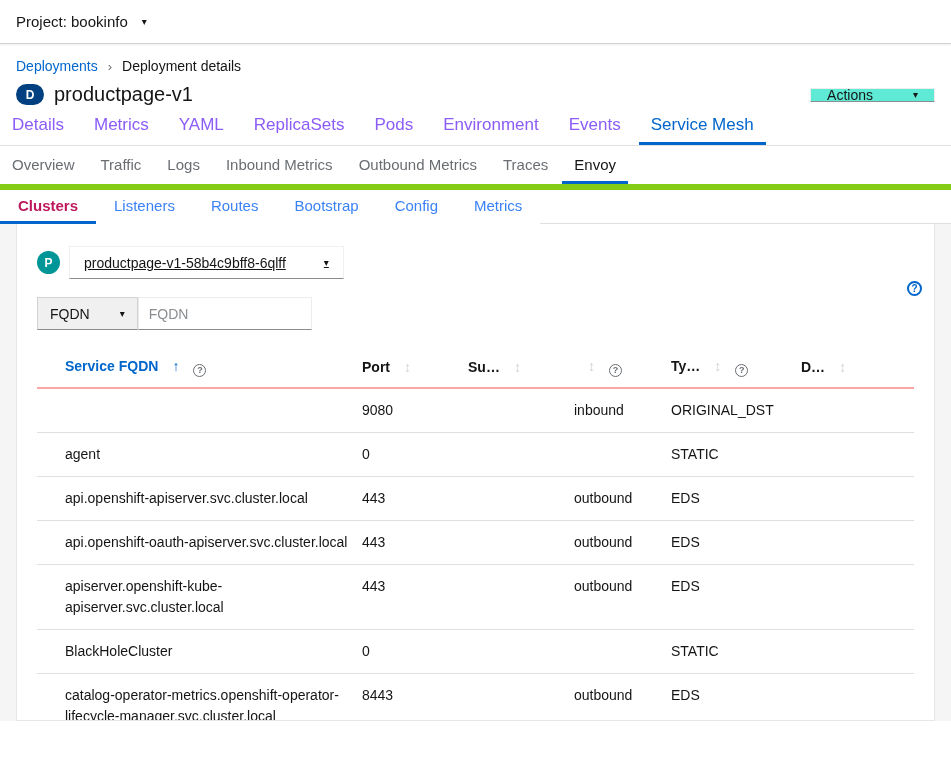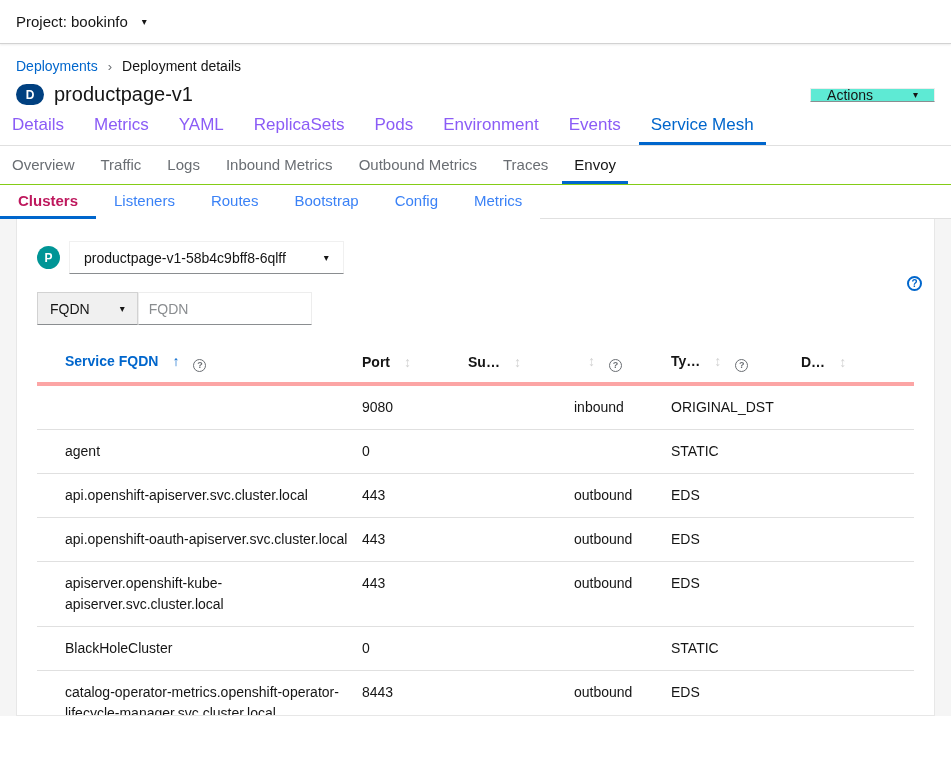--- a/index.html
+++ b/index.html
@@ -50,21 +50,21 @@
   ul.tabs { list-style:none; margin:0; padding:0; display:flex; }
   ul.tabs li { cursor:pointer; white-space:nowrap; }
 
   .main-tabs { margin-top:16px; padding-left:4px; border-bottom:1px solid #e0e0e0; }
   .main-tabs li {
     font-size:17px; color:#8b5cf6; padding:0 12px; margin-right:6px;
     height:39px; line-height:37px;
   }
   .main-tabs li.active { color:#0066cc; box-shadow:inset 0 -3px 0 #0066cc; }
 
-  .mesh-tabs { padding-left:8px; border-bottom:1px solid #84cc16; }
+  .mesh-tabs { padding-left:8px; border-bottom:6px solid #84cc16; }
   .mesh-tabs li {
     font-size:15px; color:#6a6e73; padding:0 12px; margin-right:2px;
     height:38px; line-height:37px;
   }
   .mesh-tabs li.active { color:#151515; box-shadow:inset 0 -3px 0 #0066cc; }
 
   .envoy-tabs { margin:24px 16px 0 16px; }
   .envoy-tabs li {
     font-size:15px; color:#3b82f6; padding:0 18px;
     height:34px; line-height:31px;
@@ -77,21 +77,21 @@
   .card {
     flex:1; background:#fff; border:1px solid #e7e7e7; border-top:none;
     padding:22px 20px; position:relative; overflow:hidden;
   }
 
   .pod-row { display:flex; align-items:center; gap:9px; }
   .pod-select {
     height:33px; min-width:262px; padding:0 14px;
     border:1px solid #f0f0f0; border-bottom-color:#8a8d90;
     display:flex; align-items:center; justify-content:space-between; gap:24px;
-    font-size:14px; background:#fff; cursor:pointer;
+    font-size:14px; background:#fff; cursor:pointer;text-decoration:underline;
   }
 
   .card-help {
     position:absolute; top:57px; right:12px;
     width:15px; height:15px; border-radius:50%;
     border:2px solid #0066cc; color:#0066cc;
     font-size:10px; font-weight:bold;
     display:flex; align-items:center; justify-content:center; cursor:pointer;
   }
 
@@ -105,21 +105,21 @@
     width:174px; height:33px; padding:0 10px; font-size:14px;
     border:1px solid #ededed; border-bottom-color:#8a8d90;
     font-family:inherit; color:#151515; outline:none;
   }
   .filter-input::placeholder { color:#8a8d90; opacity:1; }
 
   
   table.clusters { width:100%; border-collapse:collapse; margin-top:18px; font-size:14px; table-layout:fixed; }
   th {
     text-align:left; font-weight:bold; color:#151515;
-    padding:10px 6px 10px 0; border-bottom:4px solid #fca5a5; white-space:nowrap; overflow:hidden;
+    padding:10px 6px 10px 0; border-bottom:2px solid #fca5a5; white-space:nowrap; overflow:hidden;
   }
   th:first-child, td:first-child { padding-left:28px; }
   th.sorted .th-label { color:#0066cc; }
   .sort-icon { color:#d2d2d2; margin-left:14px; font-size:14px; cursor:pointer; }
   .sort-icon.sorted { color:#0066cc; font-weight:bold; }
   .help-icon {
     display:inline-flex; align-items:center; justify-content:center;
     width:13px; height:13px; border-radius:50%;
     border:1.5px solid #6a6e73; color:#6a6e73;
     font-size:9px; font-weight:bold; margin-left:14px;

